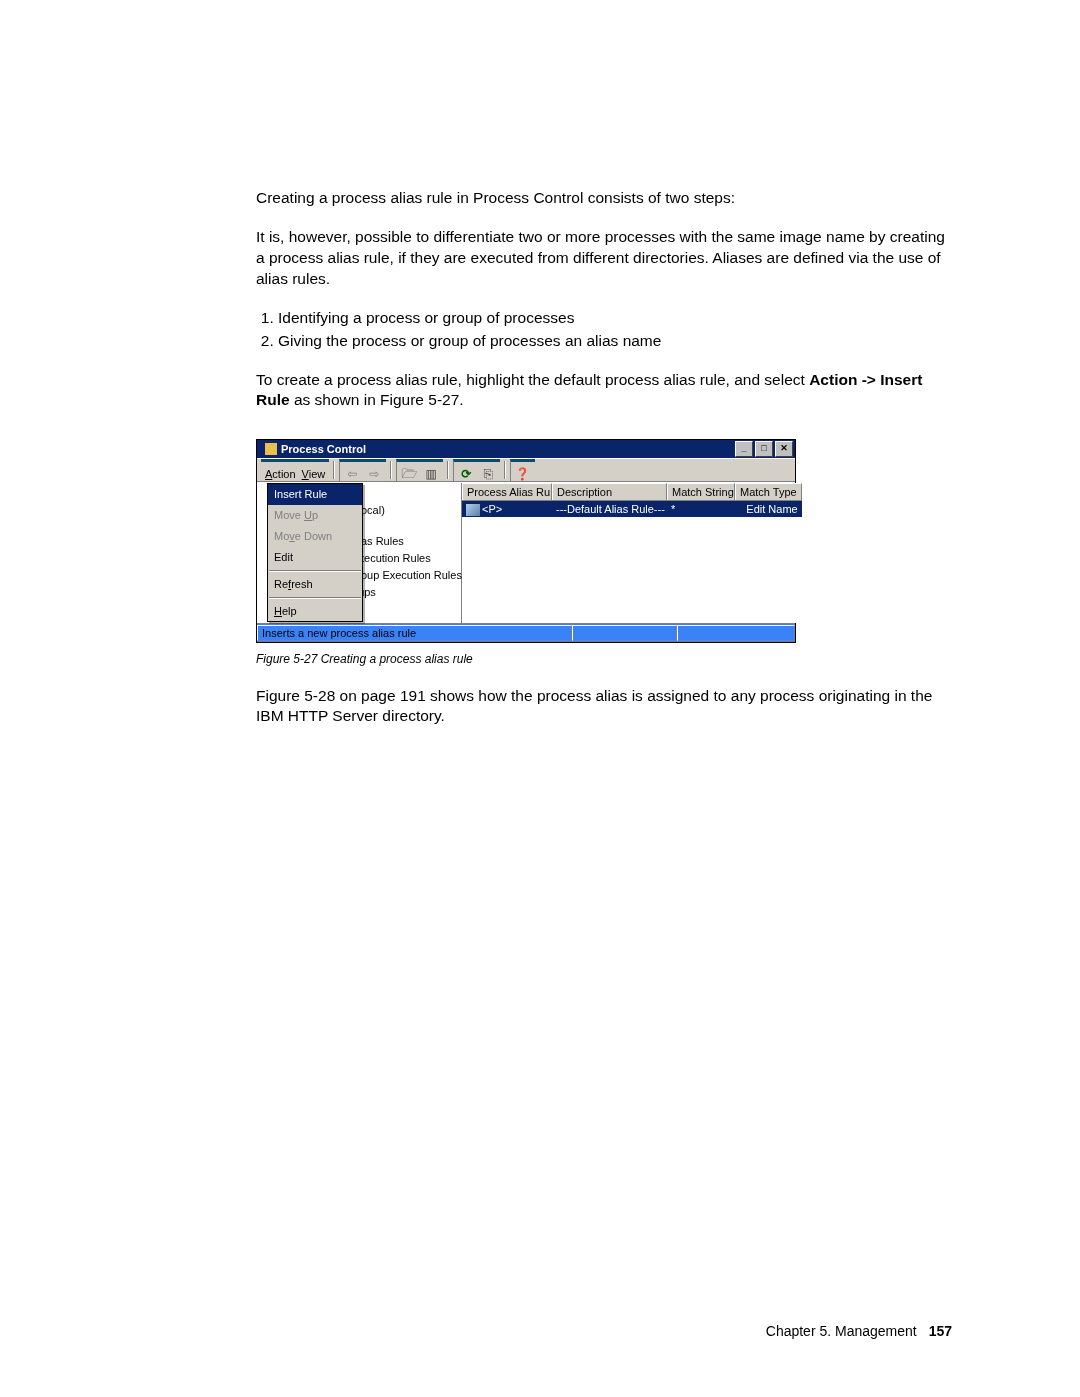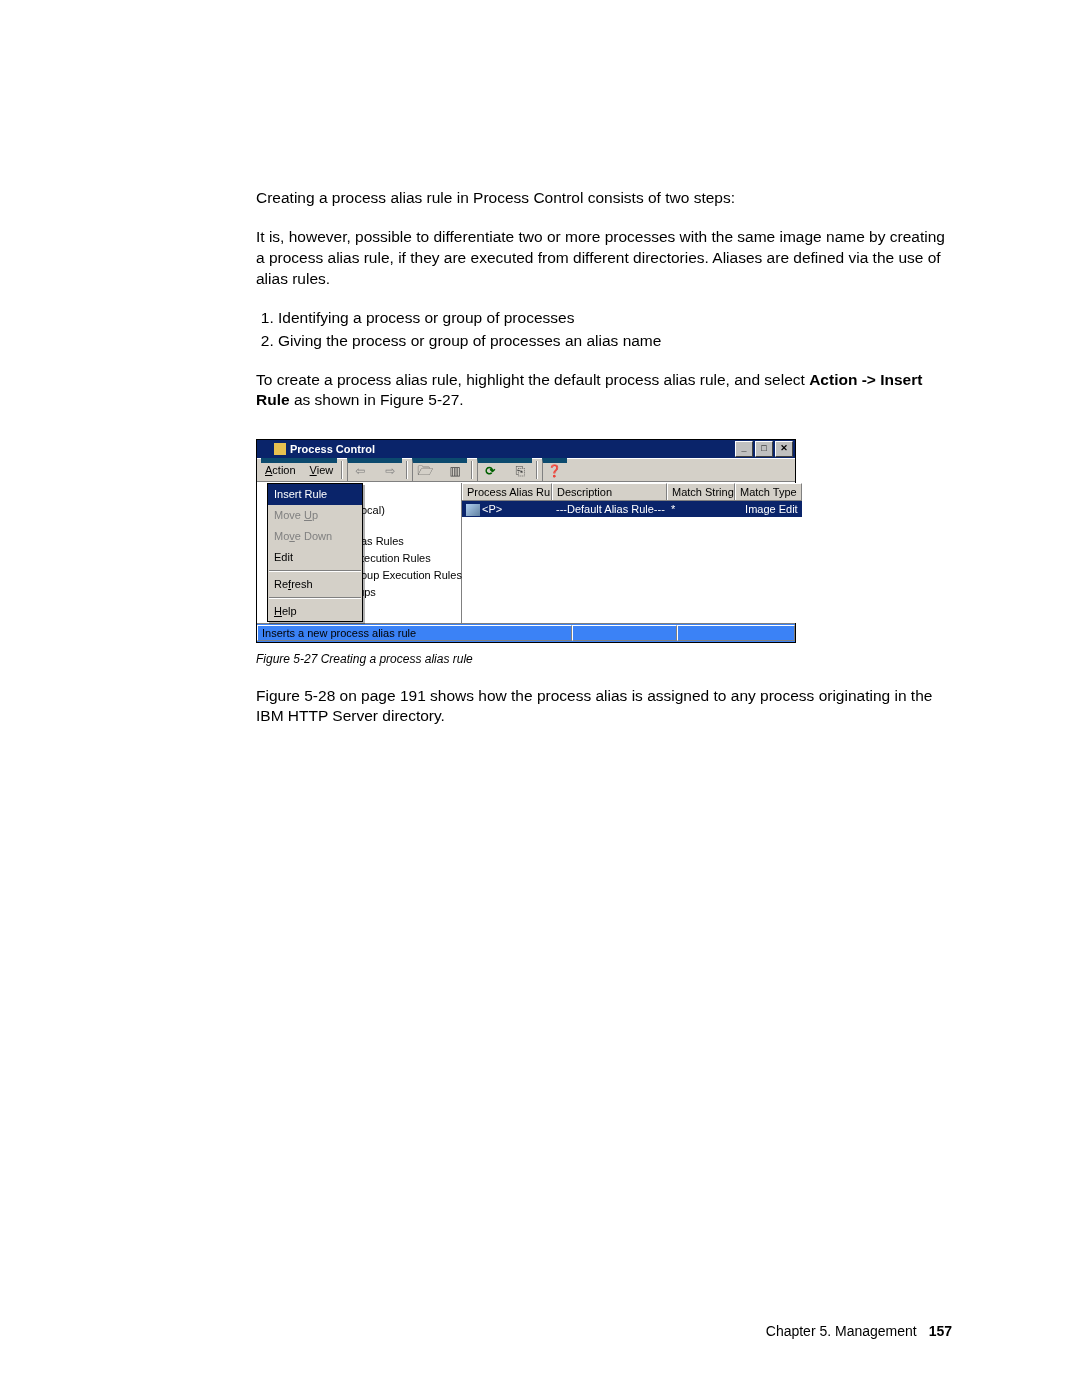--- a/index.html
+++ b/index.html
@@ -32,21 +32,21 @@
     font-size: 11px;
     background: #c0c0c0;
     box-sizing: border-box;
   }
   .titlebar {
     background: #0a246a;
     color: #fff;
     height: 18px;
     display: flex;
     align-items: center;
-    padding: 0 2px 0 17px;
+    padding: 0 2px 0 8px;
     font-weight: bold;
   }
   .titlebar .title-icon {
     width: 12px; height: 12px;
     background: #e8c050;
     margin-right: 4px;
     display: inline-block;
   }
   .titlebar .title-text { flex: 1; color: #fff; }
   .titlebar .win-btn {
@@ -66,26 +66,26 @@
     height: 22px;
     display: flex;
     align-items: center;
     padding: 0 4px;
     border-top: 1px solid #fff;
     border-bottom: 1px solid #808080;
     gap: 2px;
   }
   .menubar .group {
     display: flex;
-    align-items: flex-start;
+    align-items: flex-end;
     border-left: 1px solid #808080;
-    border-top: 5px solid #0c4a6e;
+    border-top: 3px solid #0c4a6e;
     padding: 0 4px;
     height: 20px;
-    gap: 14px;
+    gap: 6px;
   }
   .menubar .group.first { border-left: none; }
   .menubar .menu-text span.u { text-decoration: underline; }
   .menubar .sep {
     width: 1px; height: 18px;
     background: #808080;
     border-right: 1px solid #fff;
     margin: 0 2px;
   }
   .tb-icon {
@@ -322,21 +322,21 @@
           <div class="h" style="width:115px;">Description</div>
           <div class="h" style="width:68px;">Match String</div>
           <div class="h" style="flex:1;">Match Type</div>
         </div>
         <div class="data-row">
           <div class="c" style="width:90px;">
             <span class="row-icon"></span><span>&lt;P&gt;</span>
           </div>
           <div class="c" style="width:115px;">---Default Alias Rule---</div>
           <div class="c" style="width:65px;">*</div>
-          <div class="c" style="flex:1; text-align:right;">Image Edit</div>
+          <div class="c" style="flex:1; text-align:right;">Edit Name</div>
         </div>
       </div>
     </div>
 
     <div class="statusbar">
       <div class="cell c1">Inserts a new process alias rule</div>
       <div class="cell c2"></div>
       <div class="cell c3"></div>
     </div>
   </div>

